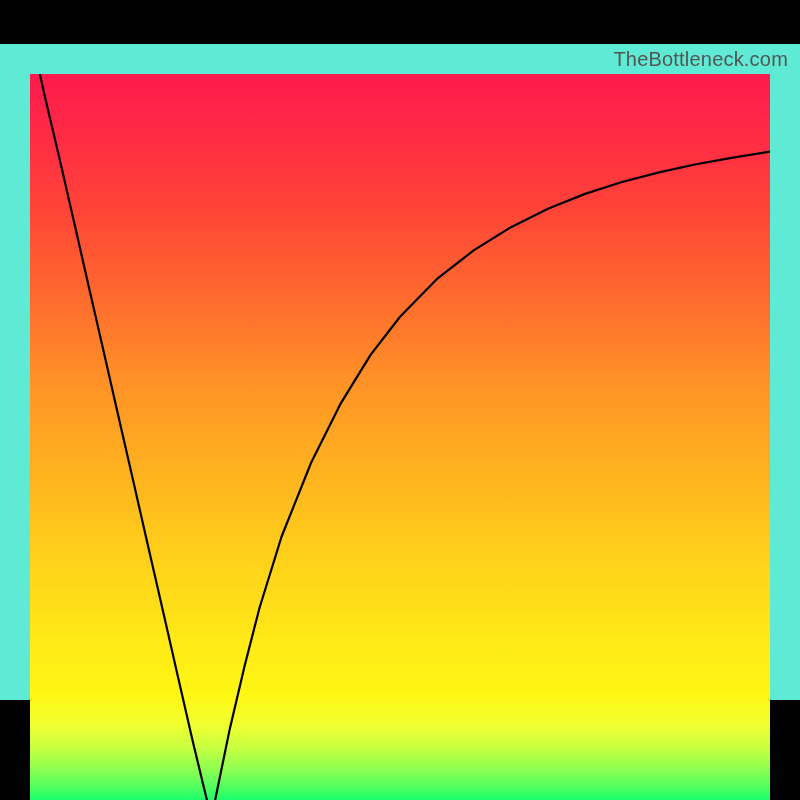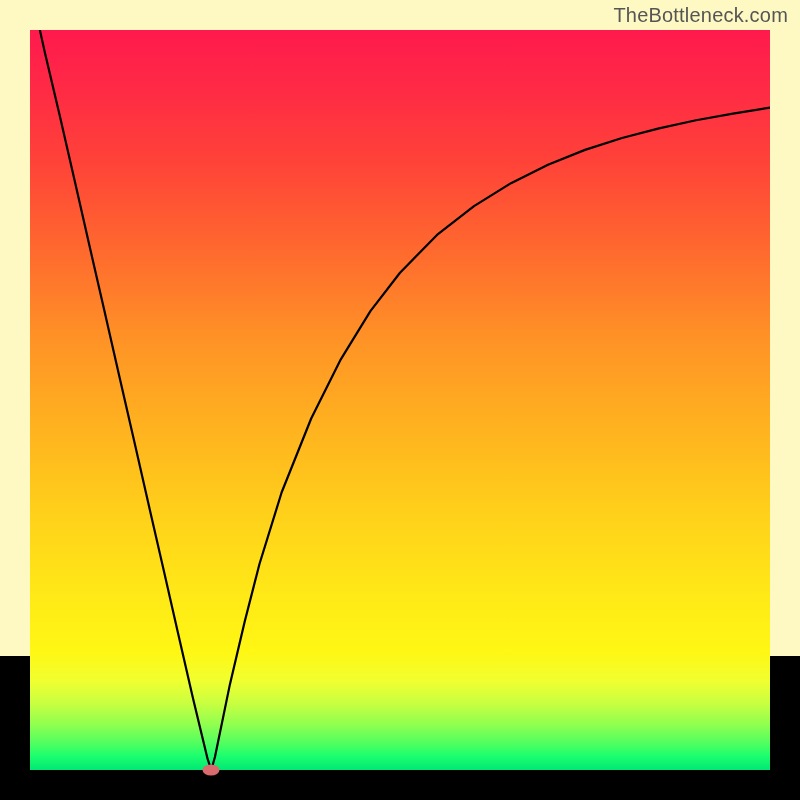--- a/index.html
+++ b/index.html
@@ -8,21 +8,22 @@
     width: 800px;
     height: 800px;
     overflow: hidden;
     background: #000;
     font-family: Arial, Helvetica, sans-serif;
   }
   .frame {
     position: relative;
     width: 800px;
     height: 656px;
-    background: #fef9c3;
+    background: #5eead4;
+    margin-top: 44px;
   }
   .plot {
     position: absolute;
     left: 30px;
     top: 30px;
     width: 740px;
     height: 740px;
     background: linear-gradient(to bottom,
       #ff1a4d 0%,
       #ff2a45 8%,

